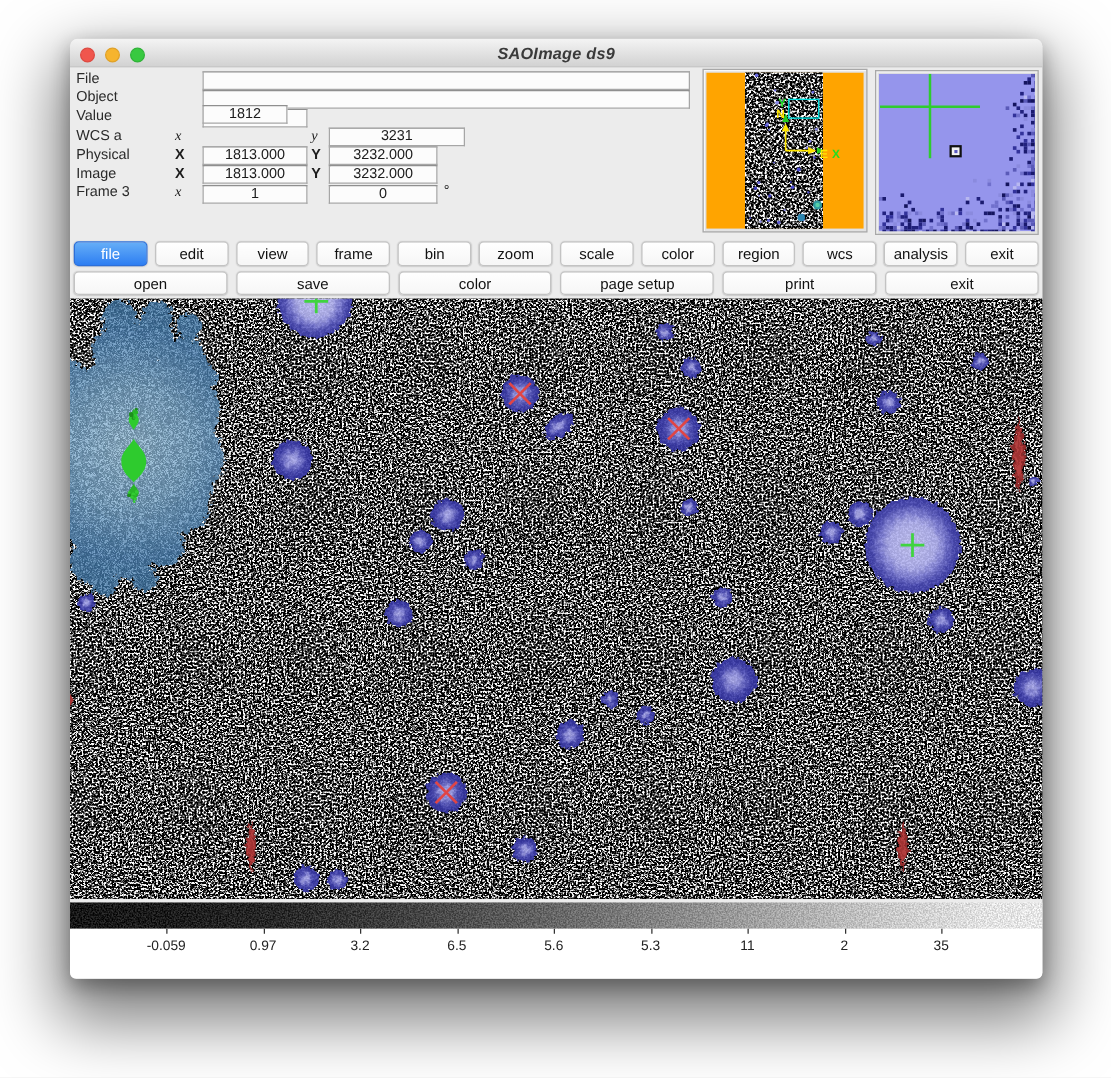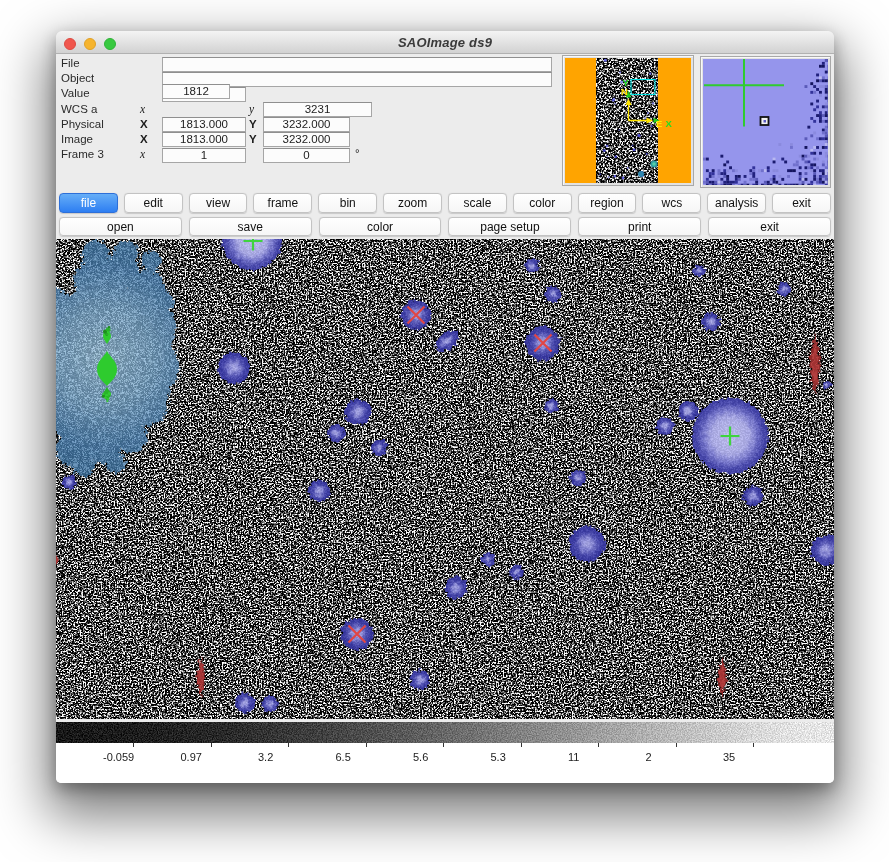--- a/index.html
+++ b/index.html
@@ -19,21 +19,21 @@
 .row1 { position:absolute; left:3px; top:162px; width:772px; height:20px; display:flex; gap:6px; }
 .row2 { position:absolute; left:3px; top:186px; width:772px; height:19px; display:flex; gap:7px; }
 .btn { flex:1; background:linear-gradient(#ffffff,#f6f6f6); border:1px solid #c3c3c3; border-radius:4px;
   font-size:12px; color:#111; text-align:center; line-height:18px; box-shadow:0 0.5px 1px rgba(0,0,0,0.15); }
 .btn.sel { background:linear-gradient(#66aef7,#2d7ef2); color:#fff; border-color:#2d6fd8; }
 .starwrap { position:absolute; left:0; top:208px; width:778px; height:480px; background:#000; }
 .cbar { position:absolute; left:0; top:691px; width:778px; height:21px;
   background:linear-gradient(to right,#000 0%,#060606 10%,#161616 22%,#303030 33%,#4f4f4f 44%,#737373 55%,#989898 66%,#bdbdbd 76%,#e0e0e0 86%,#f8f8f8 94%,#fff 100%); }
 .lstrip { position:absolute; left:0; top:712px; width:778px; height:40px; background:#fff; }
 .tick { position:absolute; top:0; width:1px; height:4px; background:#333; }
-.tlab { position:absolute; top:8px; width:60px; text-align:left; font-size:11px; color:#222; }
+.tlab { position:absolute; top:8px; width:60px; text-align:center; font-size:11px; color:#222; }
 </style></head><body>
 <div class="win">
   <div class="tbar">
     <div class="tl" style="left:8px; background:#f0564d; border:0.5px solid #dd4a42;"></div>
     <div class="tl" style="left:28px; background:#f6b42e; border:0.5px solid #e0a127;"></div>
     <div class="tl" style="left:48px; background:#38c940; border:0.5px solid #2fb338;"></div>
     <div class="title">SAOImage ds9</div>
   </div>
   <div class="info">
     <div class="ilab" style="top:3px">File</div>

